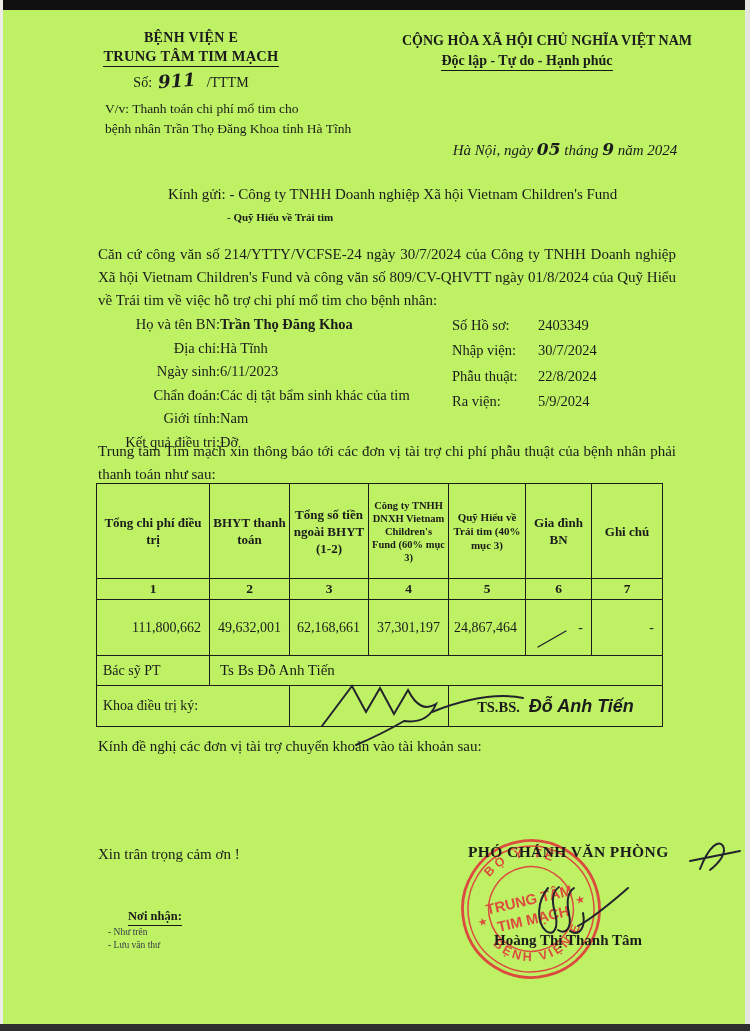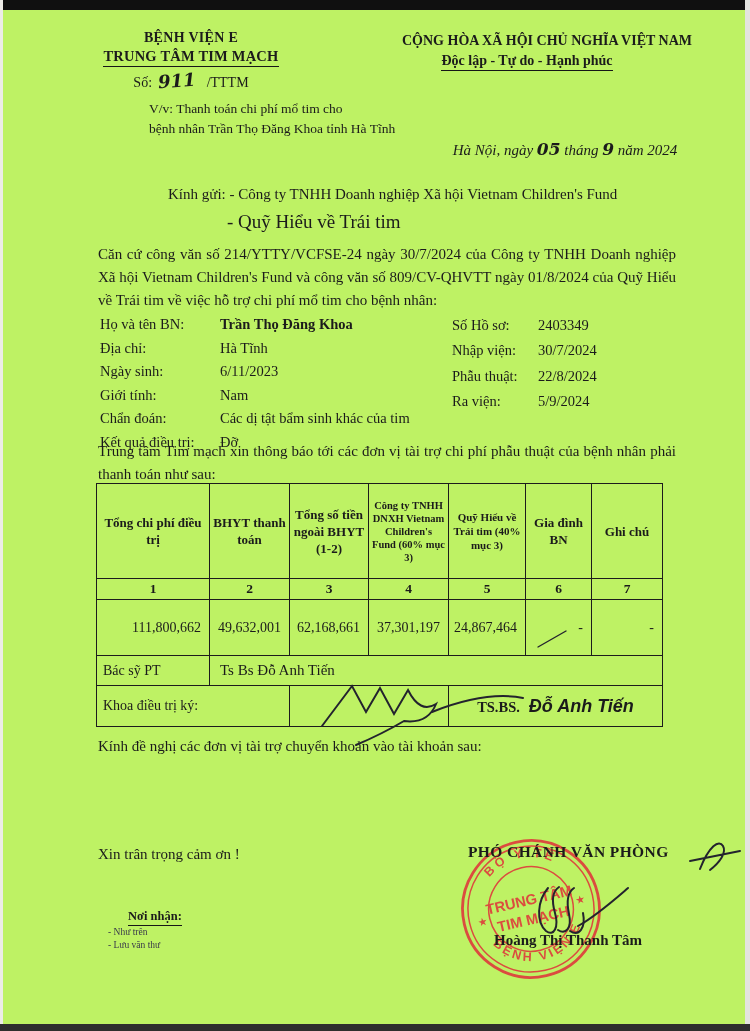--- a/index.html
+++ b/index.html
@@ -18,37 +18,37 @@
   .b{font-weight:bold;}
   .underline{border-bottom:1.6px solid #161616;display:inline-block;padding-bottom:1px;}
 
   #org-block{left:96px;top:30px;width:190px;}
   #org-block .l1{font-size:14px;font-weight:bold;letter-spacing:.3px;}
   #org-block .l2{font-size:14.5px;font-weight:bold;margin-top:2px;letter-spacing:.2px;}
   #doc-no{font-size:14px;margin-top:3px;}
   .hand{font-family:"DejaVu Serif", serif;font-style:italic;font-weight:bold;}
   #doc-no .hand{font-size:18px;display:inline-block;transform:rotate(-4deg);margin:0 8px 0 2px;}
 
-  #subject{left:105px;top:99px;width:300px;font-size:13.5px;line-height:19.5px;margin-left:44px;}
+  #subject{left:105px;top:99px;width:300px;font-size:13.5px;line-height:19.5px;}
 
   #motto-block{left:402px;top:33px;width:250px;}
   #motto-block .m1{font-size:14px;font-weight:bold;white-space:nowrap;}
   #motto-block .m2{font-size:14px;font-weight:bold;margin-top:4px;}
 
   #dateline{left:430px;top:139px;width:270px;font-size:15px;font-style:italic;text-align:center;white-space:nowrap;}
   #dateline .hand{font-size:17px;}
 
   #recipient-1{left:168px;top:186px;font-size:15px;font-weight:normal;white-space:nowrap;}
-  #recipient-2{left:227px;top:211px;font-size:19px;font-weight:normal;white-space:nowrap;}
+  #recipient-2{left:227px;top:211px;font-size:11px;font-weight:bold;white-space:nowrap;}
 
   #intro{left:98px;top:243px;width:578px;font-size:15px;line-height:23px;text-align:justify;}
 
   #patient-left{left:100px;top:313px;width:345px;font-size:14.5px;}
   #patient-left .row{display:flex;line-height:23.6px;}
-  #patient-left .lab{width:120px;flex:none;}
+  #patient-left .lab{width:120px;flex:none;text-align:right;}
   #patient-right{left:452px;top:313px;width:220px;font-size:14.5px;}
   #patient-right .row{display:flex;line-height:25.4px;}
   #patient-right .lab{width:86px;flex:none;}
 
   #notice{left:98px;top:440px;width:578px;font-size:15px;line-height:22.5px;text-align:justify;}
 
   #cost-table{left:96px;top:483px;border-collapse:collapse;table-layout:fixed;background:transparent;}
   #cost-table td{border:1.7px solid #1c1c1c;vertical-align:middle;padding:0;overflow:hidden;}
   #cost-table .hcell{text-align:center;font-weight:bold;padding:2px 3px;}
   tr.r-head{height:95px;}
@@ -130,26 +130,26 @@
     </div>
     <div class="row">
       <span class="lab">Địa chỉ:</span>
       <span>Hà Tĩnh</span>
     </div>
     <div class="row">
       <span class="lab">Ngày sinh:</span>
       <span>6/11/2023</span>
     </div>
     <div class="row">
+      <span class="lab">Chẩn đoán:</span>
+      <span>Các dị tật bẩm sinh khác của tim</span>
+    </div>
+    <div class="row">
       <span class="lab">Giới tính:</span>
       <span>Nam</span>
-    </div>
-    <div class="row">
-      <span class="lab">Chẩn đoán:</span>
-      <span>Các dị tật bẩm sinh khác của tim</span>
     </div>
     <div class="row">
       <span class="lab">Kết quả điều trị:</span>
       <span>Đỡ</span>
     </div>
   </div>
 
   <div class="abs" id="patient-right">
     <div class="row">
       <span class="lab">Số Hồ sơ:</span>

